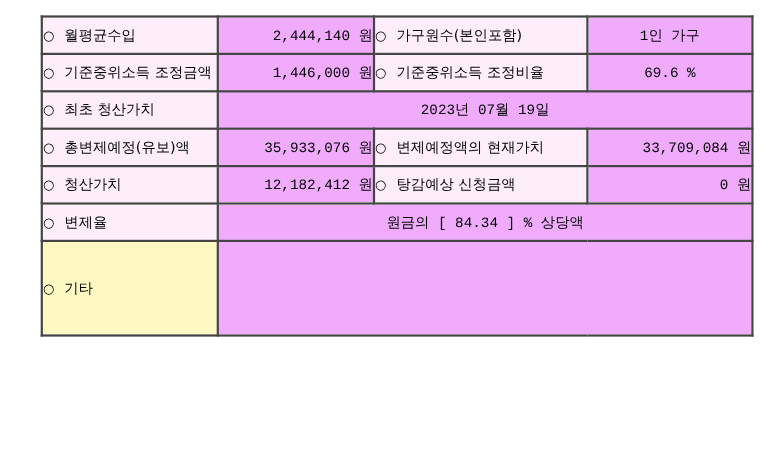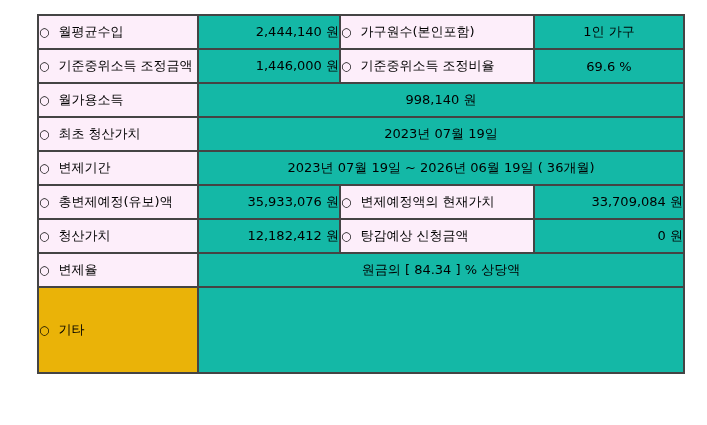--- a/index.html
+++ b/index.html
@@ -32,26 +32,27 @@
     overflow: hidden;
     white-space: nowrap;
   }
   tr.r { height: 34px; padding-left: 12px; }
   tr.r-tall { height: 86px; }
   td.label {
     background: #fdeefa;
     padding-left: 18px;
   }
   td.label.plain {
-    background: #eab308;
+    background: #fef9c3;
   }
   td.value {
-    background: #14b8a6;
+    background: #f0abfc;
     padding-left: 12px;
     padding-right: 12px;
+    font-family: Liberation Mono, monospace;
   }
   td.value.ar { text-align: right; }
   td.value.al { text-align: center; }
   .bullet {
     display: inline-block;
     margin-right: 9px;
     font-size: 12px;
   }
 </style>
 </head>
@@ -72,30 +73,22 @@
         <td class="label"><span class="bullet">○</span><span>가구원수(본인포함)</span></td>
         <td class="value al">1인 가구</td>
       </tr>
       <tr class="r">
         <td class="label"><span class="bullet">○</span><span>기준중위소득 조정금액</span></td>
         <td class="value ar">1,446,000 원</td>
         <td class="label"><span class="bullet">○</span><span>기준중위소득 조정비율</span></td>
         <td class="value al">69.6 %</td>
       </tr>
       <tr class="r">
-        <td class="label"><span class="bullet">○</span><span>월가용소득</span></td>
-        <td class="value al" colspan="3">998,140 원</td>
-      </tr>
-      <tr class="r">
         <td class="label"><span class="bullet">○</span><span>최초 청산가치</span></td>
         <td class="value al" colspan="3">2023년 07월 19일</td>
-      </tr>
-      <tr class="r">
-        <td class="label"><span class="bullet">○</span><span>변제기간</span></td>
-        <td class="value al" colspan="3">2023년 07월 19일 ~ 2026년 06월 19일 ( 36개월)</td>
       </tr>
       <tr class="r">
         <td class="label"><span class="bullet">○</span><span>총변제예정(유보)액</span></td>
         <td class="value ar">35,933,076 원</td>
         <td class="label"><span class="bullet">○</span><span>변제예정액의 현재가치</span></td>
         <td class="value ar">33,709,084 원</td>
       </tr>
       <tr class="r">
         <td class="label"><span class="bullet">○</span><span>청산가치</span></td>
         <td class="value ar">12,182,412 원</td>

